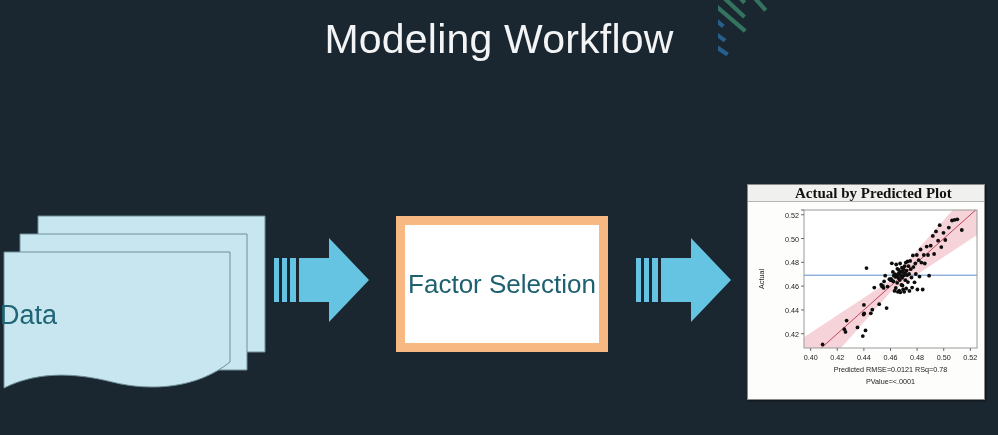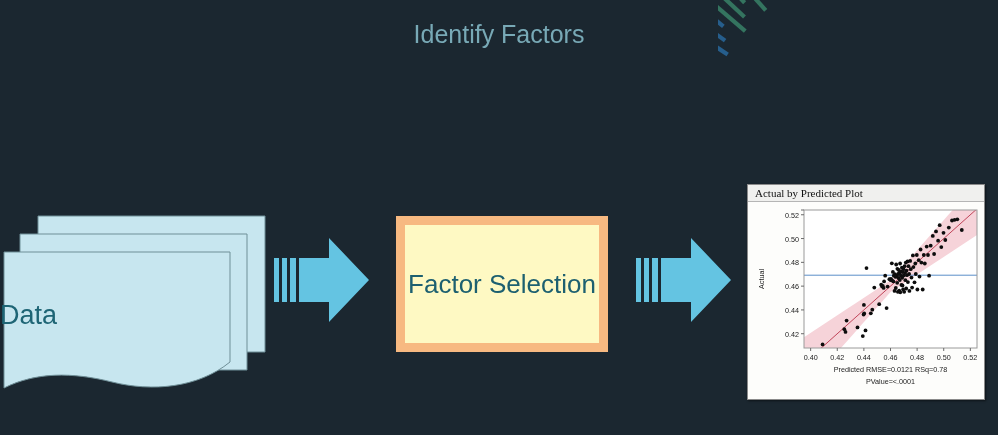--- a/index.html
+++ b/index.html
@@ -76,21 +76,21 @@
   #arrow-1 { left: 272px; }
   #arrow-2 { left: 634px; }
 
   
   #factor-box {
     position: absolute;
     left: 396px;
     top: 216px;
     width: 212px;
     height: 136px;
-    background: #fef9c3;
+    background: #ffffff;
     border: 9px solid #f7b981;
     box-sizing: border-box;
     display: flex;
     align-items: center;
     justify-content: center;
   }
   #factor-box-label {
     color: #1d6070;
     font-size: 26px;
     line-height: 1;
@@ -111,25 +111,26 @@
   #chart-titlebar {
     height: 17px;
     background: #f0f0ee;
     border-bottom: 1px solid #b5b5b5;
     display: flex;
     align-items: center;
     padding-left: 7px;
     box-sizing: border-box;
   }
   #chart-title {
-    font-size: 11px;
-    font-weight: normal;
+    font-size: 15px;
+    font-weight: bold;
     color: #111;
     font-family: "Liberation Serif", serif;
     white-space: nowrap;
+    margin-left: 40px;
   }
   #chart-svg-holder {
     width: 100%;
     height: 198px;
   }
 </style>
 </head>
 <body>
 
 <svg id="corner-decor" viewBox="0 0 400 400">
@@ -177,21 +178,21 @@
       <line x1="249.48298241462675" y1="97.20087102535427" x2="259.4627435738792" y2="50.2497861901316" stroke="#2a6ea6" stroke-width="4.2" opacity="0.78"></line>
       <line x1="261.88469007513453" y1="89.84528916903474" x2="276.1081873907905" y2="34.64844030869193" stroke="#2a6ea6" stroke-width="4.2" opacity="0.78"></line>
       <line x1="266.2801001404016" y1="111.8465028348655" x2="285.4664449178863" y2="48.696806287063396" stroke="#2a6ea6" stroke-width="4.2" opacity="0.78"></line>
       <line x1="278.8584174540919" y1="105.44410496128995" x2="303.70875908878475" y2="34.68069265917546" stroke="#2a6ea6" stroke-width="4.2" opacity="0.78"></line>
       <line x1="292.0992232164583" y1="99.73551493353347" x2="309.92487932286963" y2="55.16819524324961" stroke="#2a6ea6" stroke-width="4.2" opacity="0.78"></line>
       <line x1="293.6438983958729" y1="122.11825406442384" x2="317.0548729948411" y2="70.14781758052982" stroke="#3b8a6d" stroke-width="4.2" opacity="0.78"></line>
     </g>
 </svg>
 
 <div id="title-block">
-  <div id="page-subtitle">Identify Factors</div>
+  <div id="page-title">Modeling Workflow</div>
 </div>
 
 <div id="data-stack">
   <svg width="268" height="180" viewBox="0 0 268 180">
 
     <path d="M36 4 L263 4 L263 140 L36 140 Z" fill="#c7e6ef" stroke="#6f8f97" stroke-width="1"></path>
 
     <path d="M18 22 L245 22 L245 158 L18 158 Z" fill="#c7e6ef" stroke="#6f8f97" stroke-width="1"></path>
 
     <path d="M2 40 L228 40 L228 150

